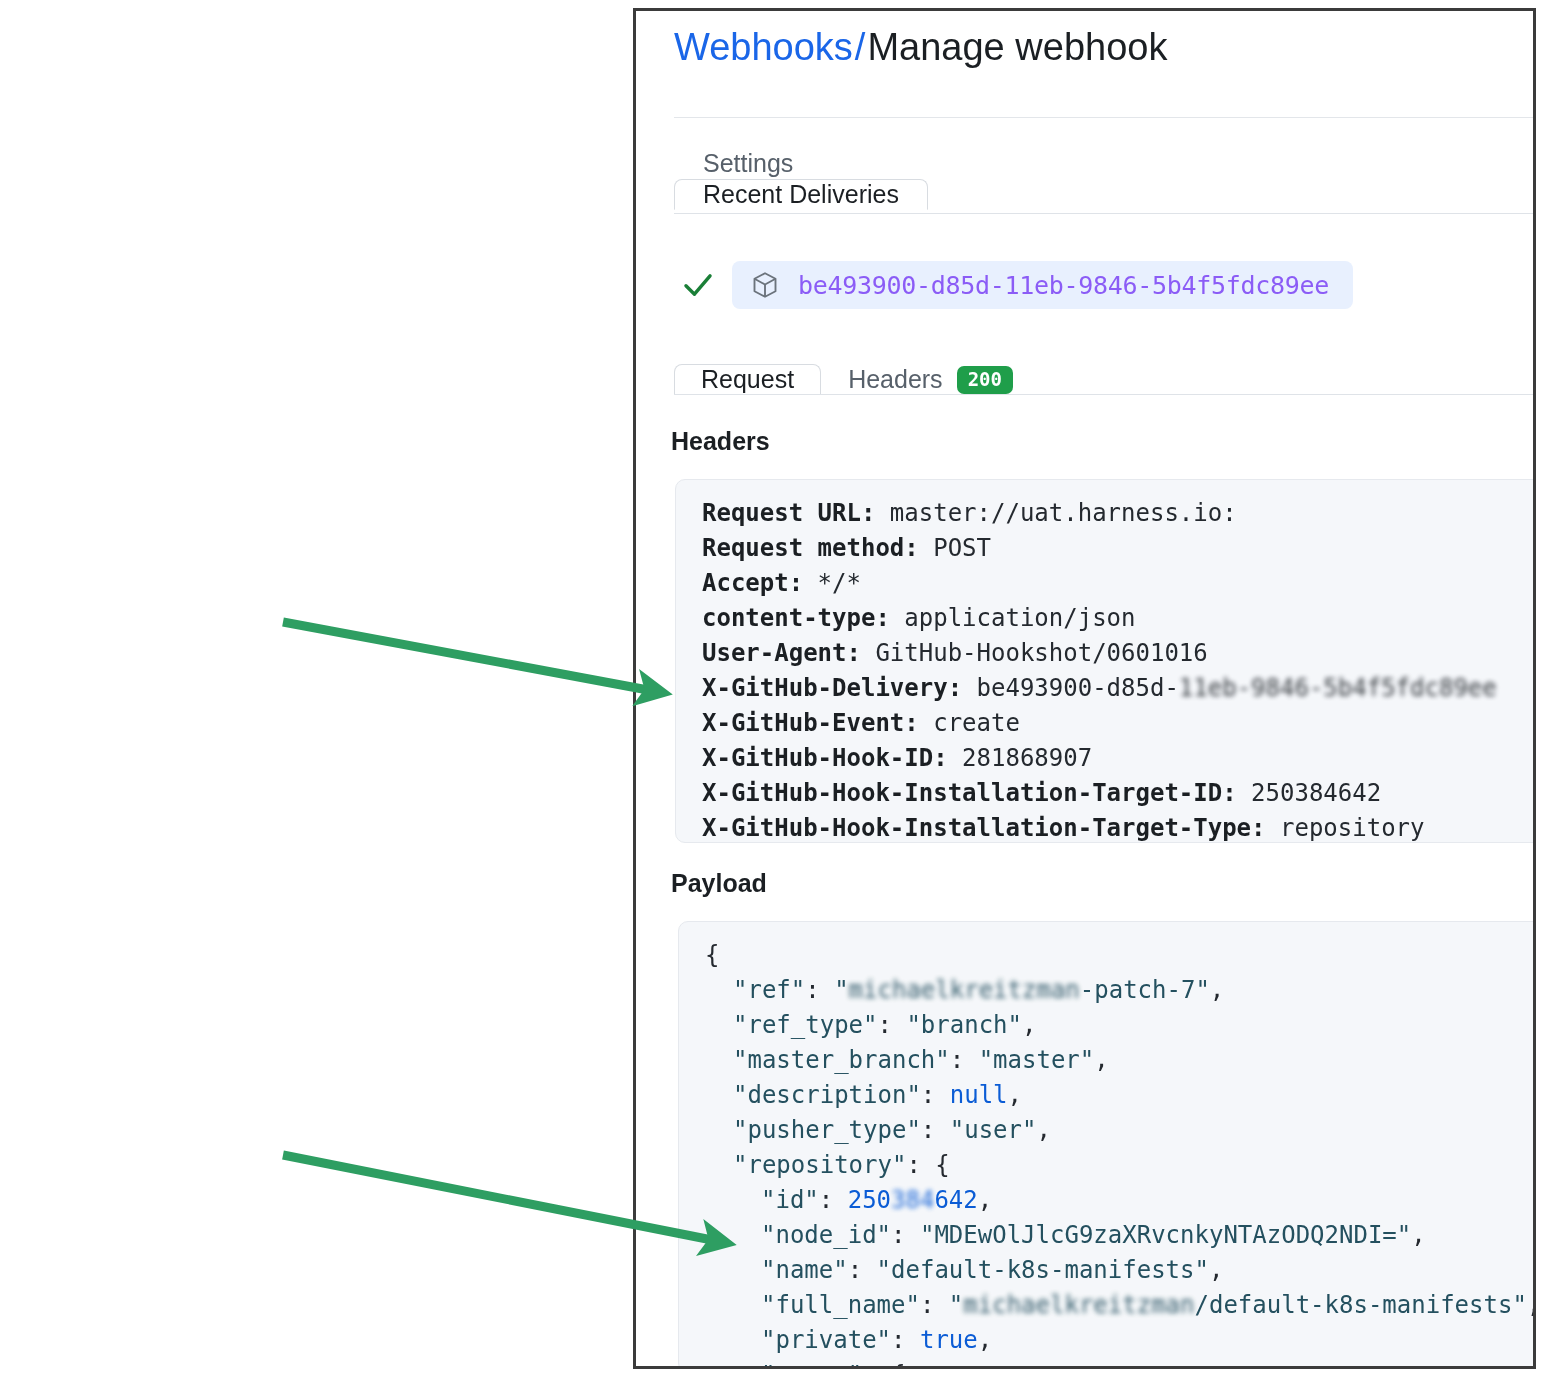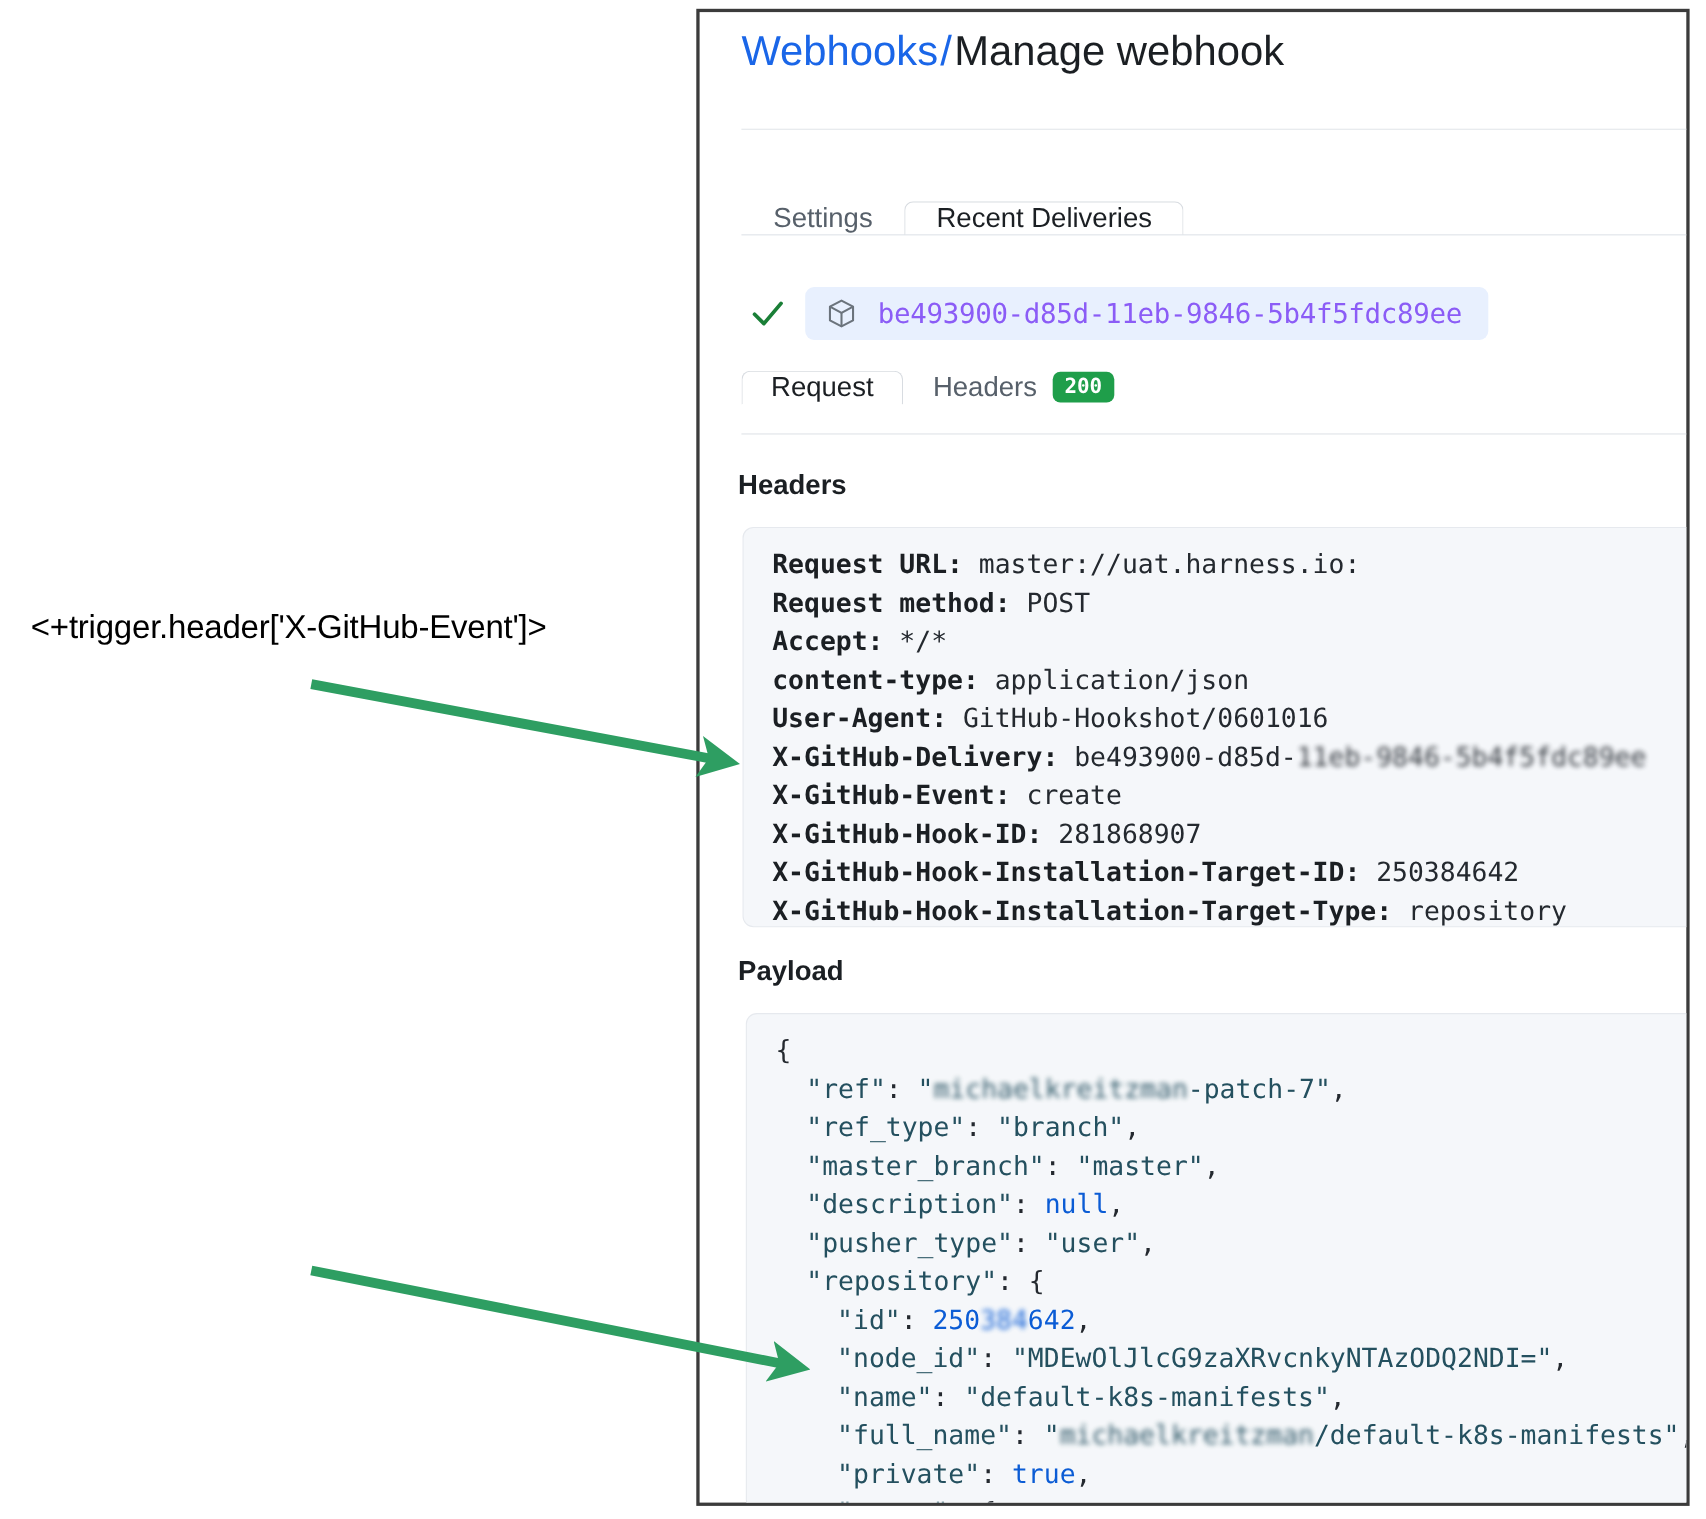--- a/index.html
+++ b/index.html
@@ -75,21 +75,22 @@
     background: #e3e6ea;
   }
 
   
   #outer-tabs {
     position: absolute;
     left: 38px;
     top: 137px;
     height: 66px;
     display: flex;
-    align-items: flex-end;
+    align-items: flex-start;
+    flex-direction: column;
   }
   .otab {
     display: flex;
     align-items: center;
     justify-content: center;
     font-size: 25px;
     padding: 0 28px;
     box-sizing: border-box;
     border: 1px solid transparent;
     border-radius: 8px 8px 0 0;
@@ -143,24 +144,24 @@
     color: #8b5cf6;
     letter-spacing: -0.3px;
     white-space: nowrap;
     padding-right: 6px;
   }
 
   
   #inner-tabs {
     position: absolute;
     left: 38px;
-    top: 310px;
+    top: 322px;
     height: 62px;
     display: flex;
-    align-items: center;
+    align-items: flex-end;
   }
   .itab {
     display: flex;
     align-items: center;
     gap: 14px;
     font-size: 25px;
     padding: 0 26px;
     box-sizing: border-box;
     border: 1px solid transparent;
     border-radius: 8px 8px 0 0;
@@ -332,21 +333,20 @@
 
       <div class="indent2"><span class="j-key">"private"</span><span class="j-punct">: </span><span class="j-lit">true</span><span class="j-punct">,</span></div>
 
       <div class="indent2"><span class="j-key">"owner"</span><span class="j-punct">: </span><span class="j-punct">{</span></div>
     </div>
 
   </div>
 </div>
 
 <div id="annotations">
-  <div class="anno-label" id="anno-label-1">&lt;+trigger.header['X-GitHub-Event']&gt;</div>
 
   <svg id="anno-arrows" width="1551" height="1381">
     <defs>
       <marker id="arrowhead" markerWidth="4.2" markerHeight="4.2" refX="1.4" refY="2.1" orient="auto" markerUnits="strokeWidth">
         <path d="M0,0 L4.2,2.1 L0,4.2 L1.0,2.1 z" fill="#2e9e62"></path>
       </marker>
     </defs>
     <line x1="283" y1="622" x2="648" y2="690" stroke="#2e9e62" stroke-width="9" marker-end="url(#arrowhead)"></line>
     <line x1="283" y1="1155" x2="712" y2="1240" stroke="#2e9e62" stroke-width="9" marker-end="url(#arrowhead)"></line>
   </svg>

